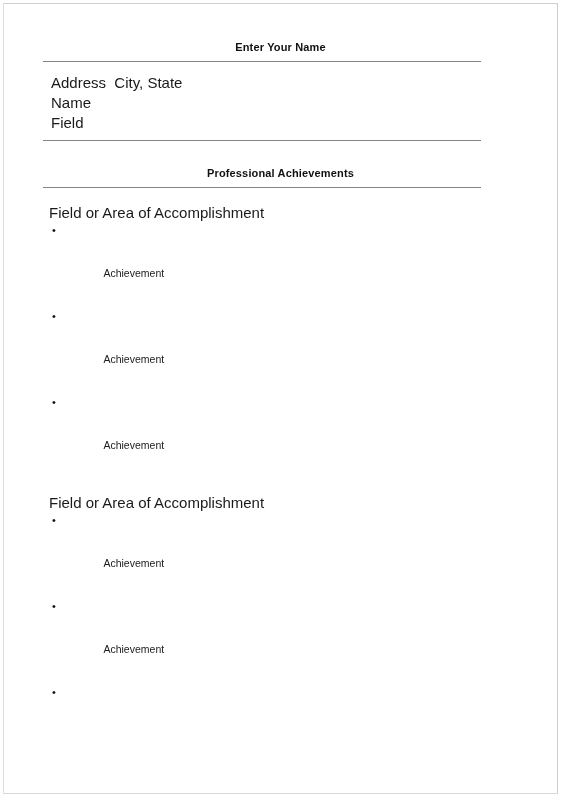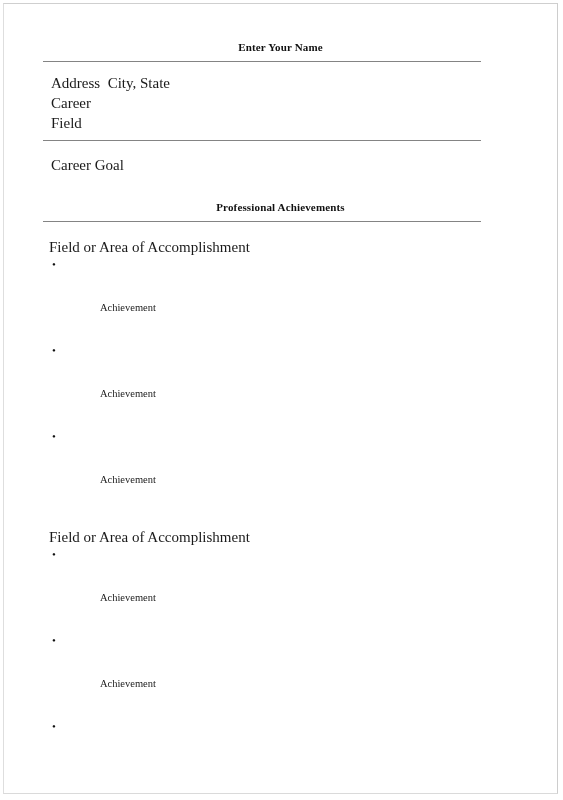--- a/index.html
+++ b/index.html
@@ -1,15 +1,15 @@
 <!DOCTYPE html>
 <html><head>
 <meta charset="utf-8">
 <style>
-  * { box-sizing: border-box; font-family: Liberation Serif, serif; }
+  * { box-sizing: border-box; }
   html, body {
     margin: 0;
     padding: 0;
     background: #ffffff;
   }
   body {
     width: 563px;
     height: 800px;
     font-family: "Liberation Sans", sans-serif;
     color: #1a1a1a;
@@ -112,31 +112,28 @@
 
 <div class="page">
   <div class="sheet-inner">
 
     <div class="section">
       <div class="sec-head sp-name-head">Enter Your Name</div>
       <div class="rule"></div>
 
       <div class="sp-after-rule1">
         <div class="body-line">Address  City, State</div>
-        <div class="body-line">Career</div>
+        <div class="body-line">Name</div>
         <div class="body-line">Field</div>
       </div>
     </div>
 
     <div class="section">
       <div class="rule"></div>
 
-      <div class="sp-after-rule2">
-        <div class="body-line">Career Goal</div>
-      </div>
     </div>
 
     <div class="section">
       <div class="sec-head sp-pa-head">Professional Achievements</div>
       <div class="rule"></div>
 
       <div class="sp-after-rule3">
         <div class="group-title">Field or Area of Accomplishment</div>
         <ul class="bullets sp-bullets-top">
           <li>

